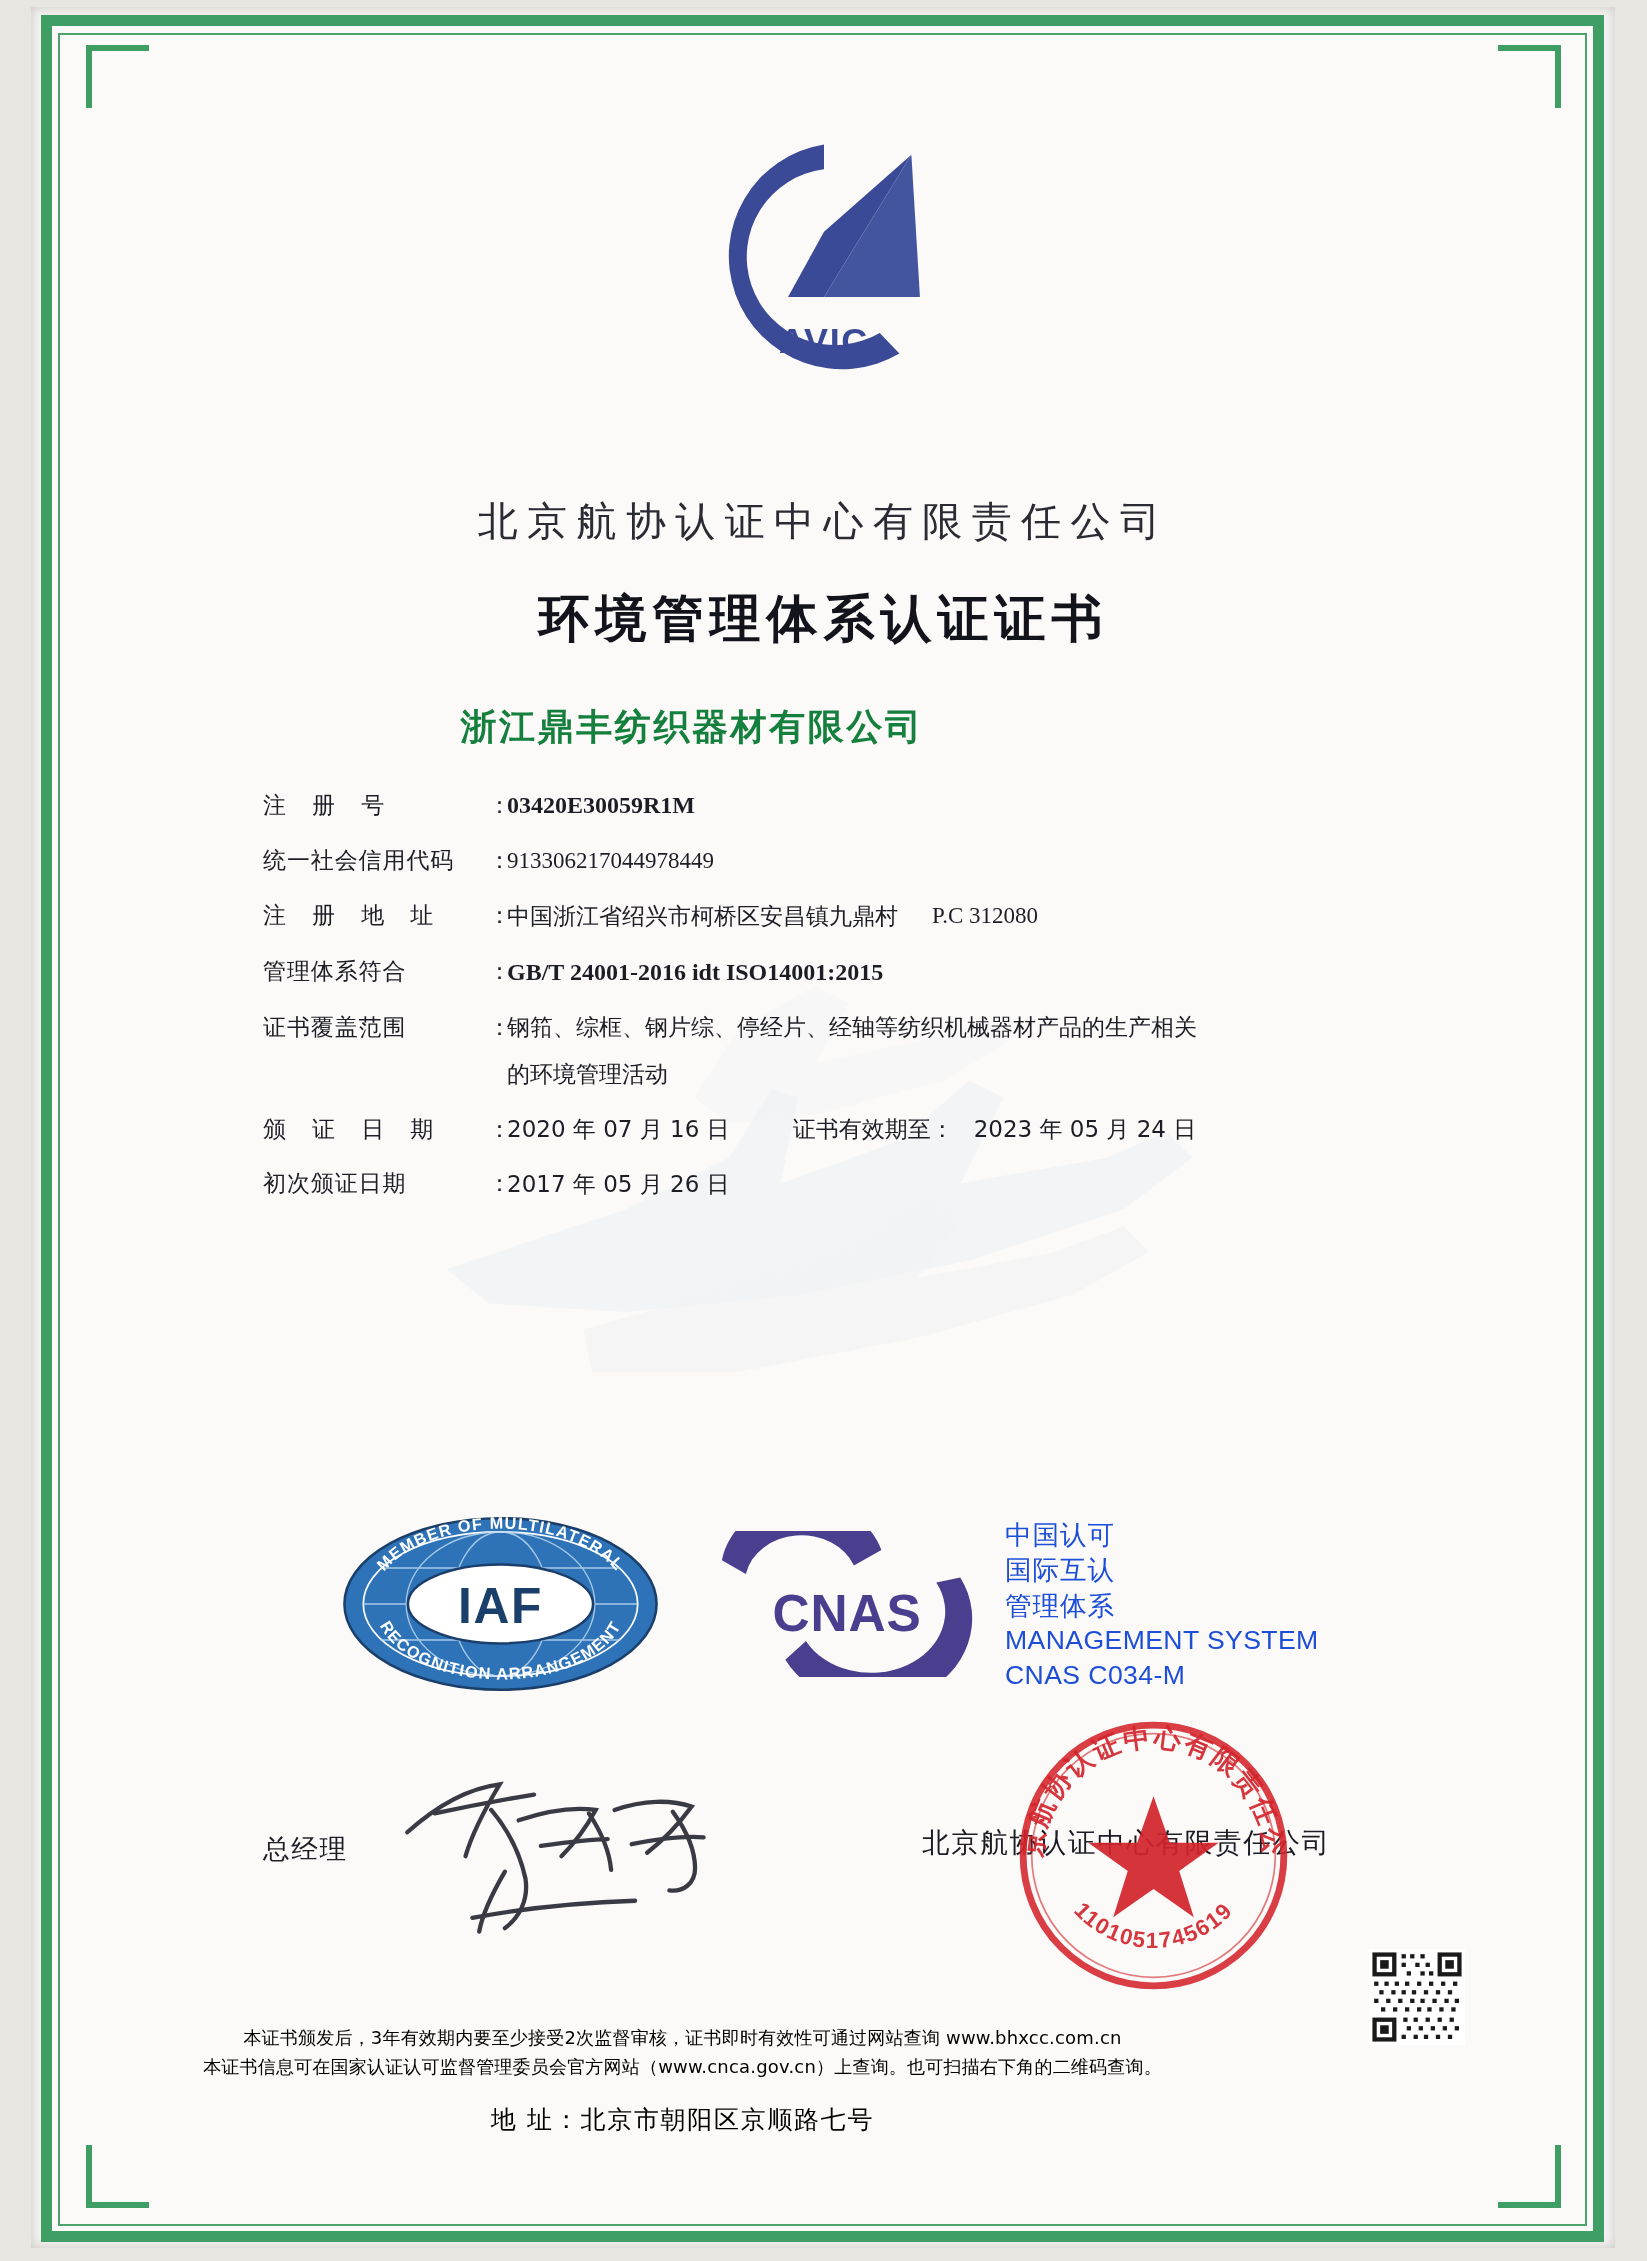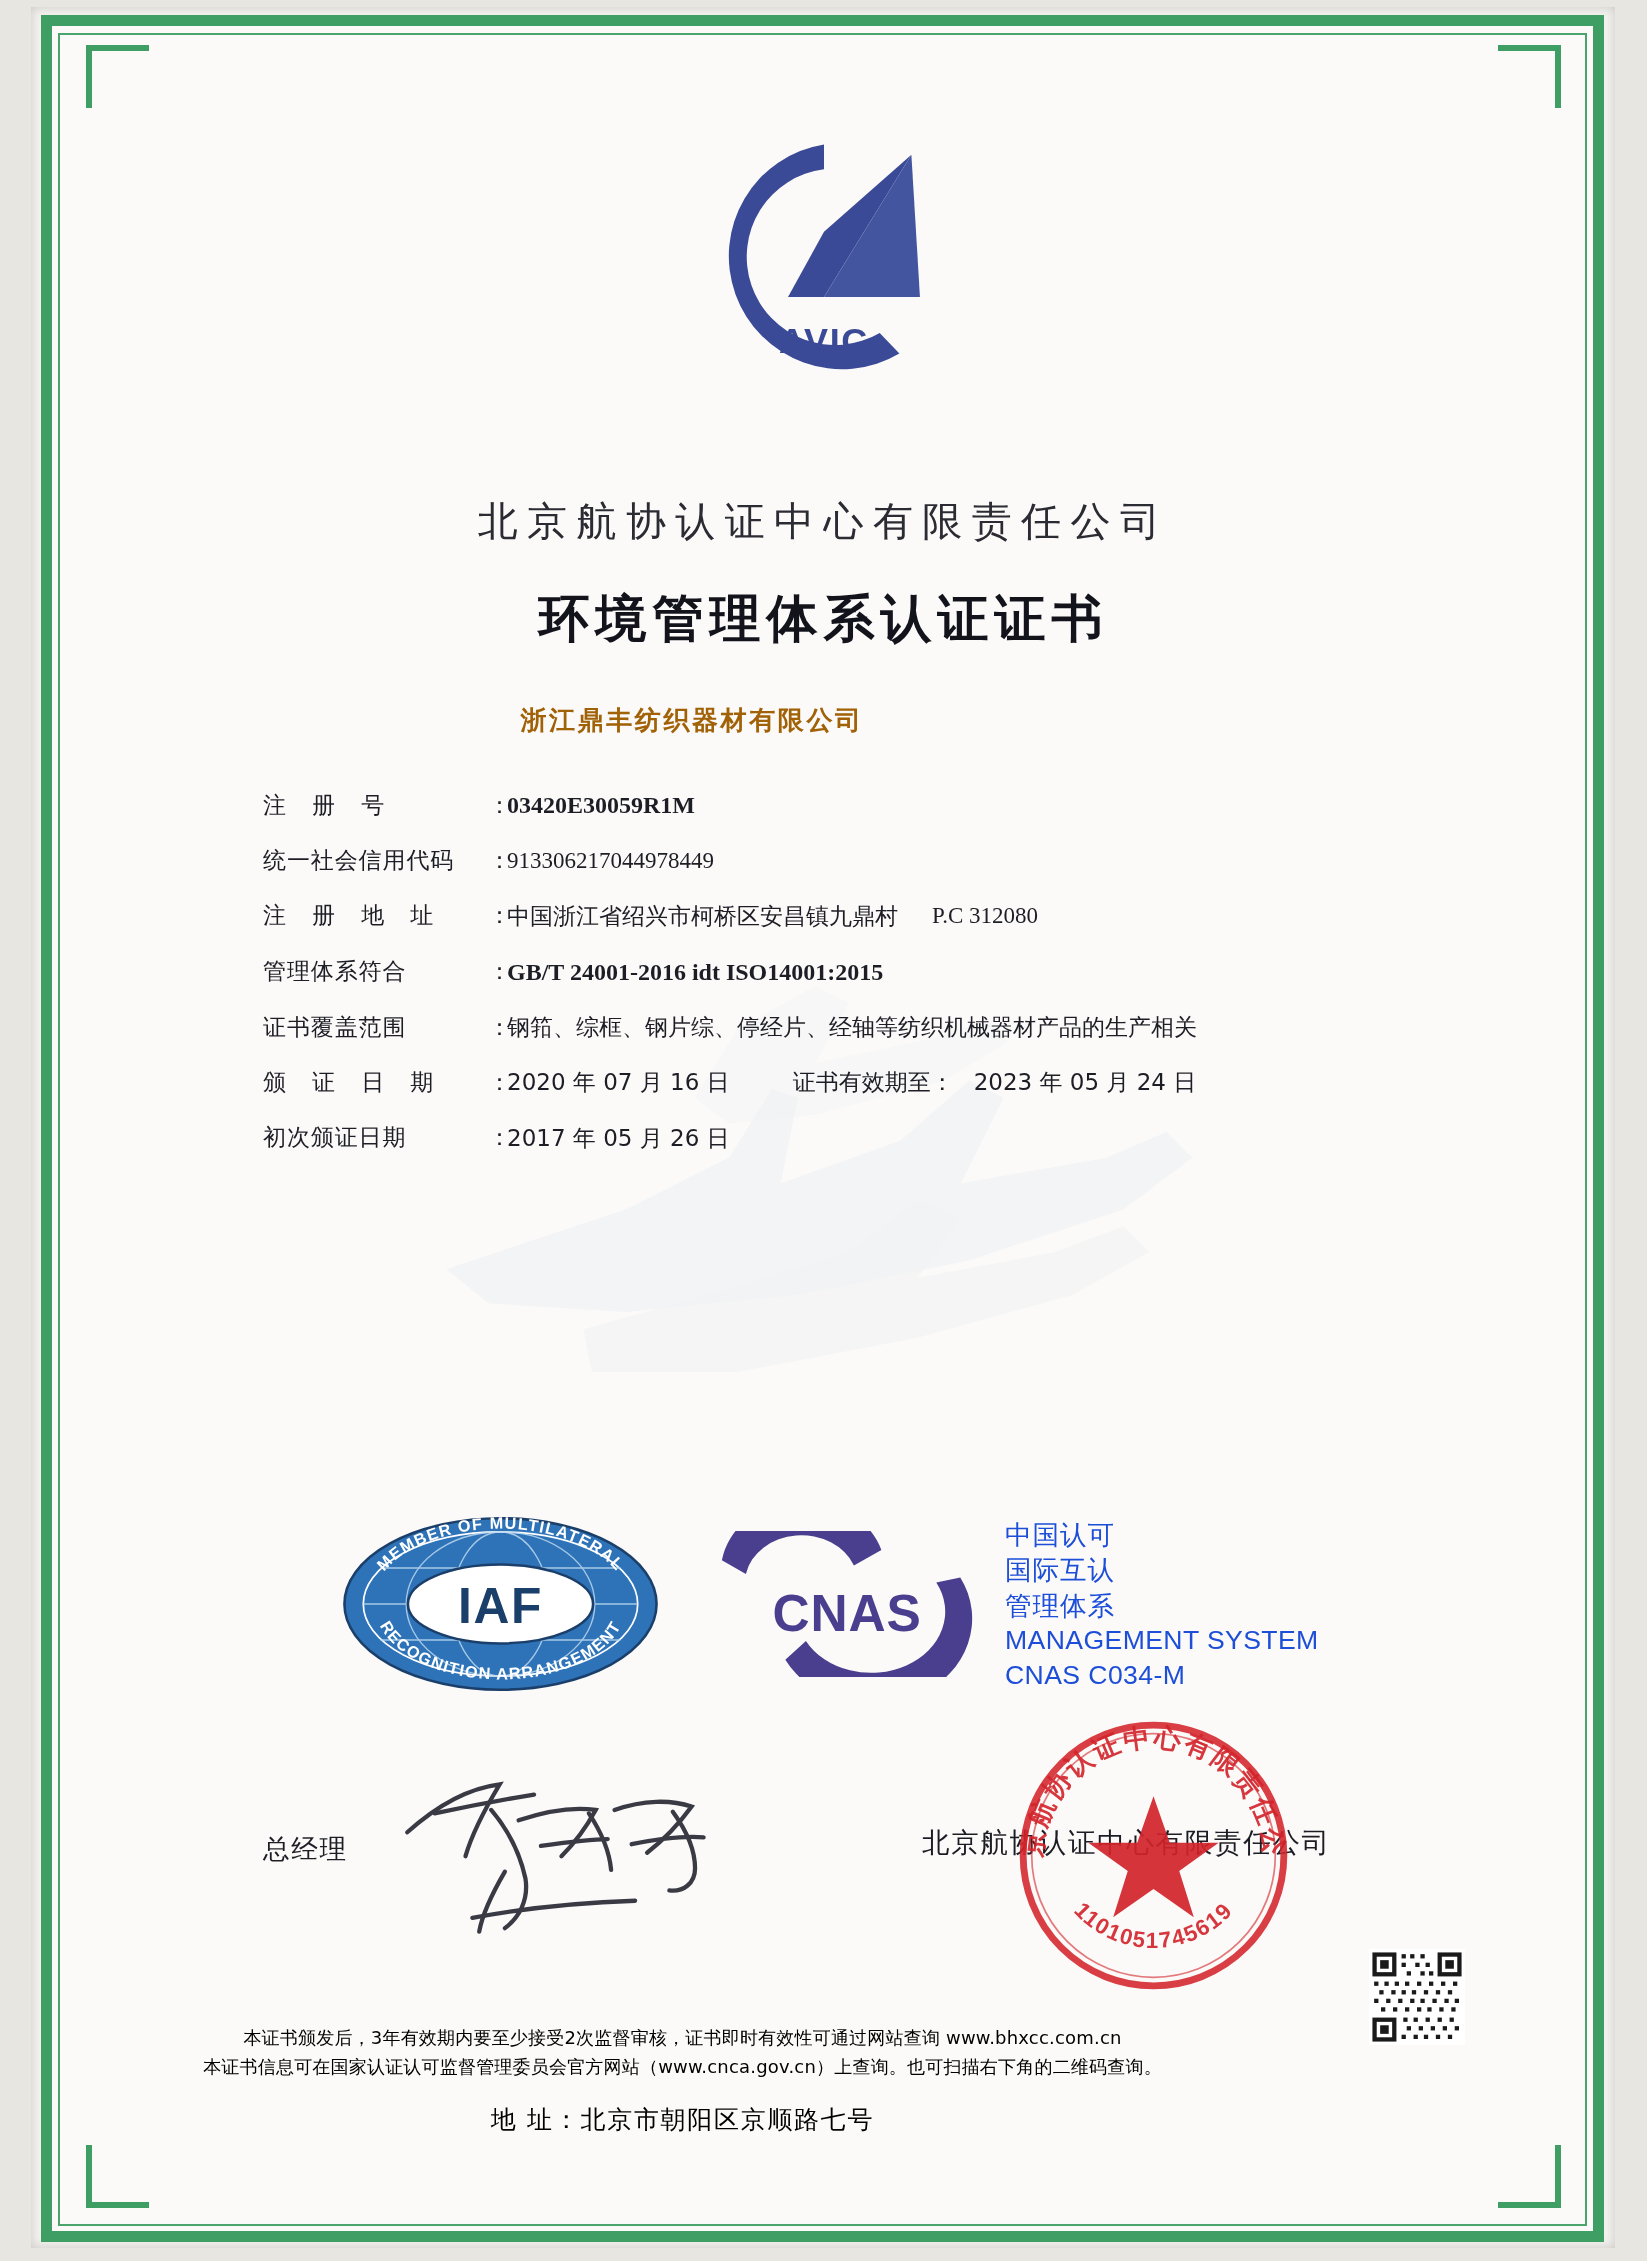--- a/index.html
+++ b/index.html
@@ -112,24 +112,24 @@
     font-weight: 700;
     color: #13131c;
   }
   .company-name {
     position: absolute;
     top: 703px;
     left: 0;
     width: 1384px;
     text-align: center;
     font-family: "DejaVu Sans", sans-serif;
-    font-size: 26px;
+    font-size: 36px;
     letter-spacing: 2.6px;
     font-weight: 700;
-    color: #a16207;
+    color: #15803d;
   }
 
   
   .fields {
     position: absolute;
     left: 263px;
     top: 787px;
     width: 1149px;
   }
   .field-row {
@@ -352,20 +352,21 @@
       <div class="field-label">管理体系符合</div>
       <div class="field-colon">：</div>
       <div class="field-value serif">GB/T 24001-2016 idt ISO14001:2015</div>
     </div>
 
     <div class="field-row">
       <div class="field-label">证书覆盖范围</div>
       <div class="field-colon">：</div>
       <div class="field-value">钢筘、综框、钢片综、停经片、经轴等纺织机械器材产品的生产相关</div>
     </div>
+    <div class="scope-line2">的环境管理活动</div>
 
     <div class="date-row">
       <div class="field-label spaced">颁 证 日 期</div>
       <div class="field-colon">：</div>
       <div class="field-value">2020 年 07 月 16 日</div>
       <div class="expiry-label">证书有效期至</div>
       <div class="field-colon">：</div>
       <div class="expiry-value">2023 年 05 月 24 日</div>
     </div>
 

